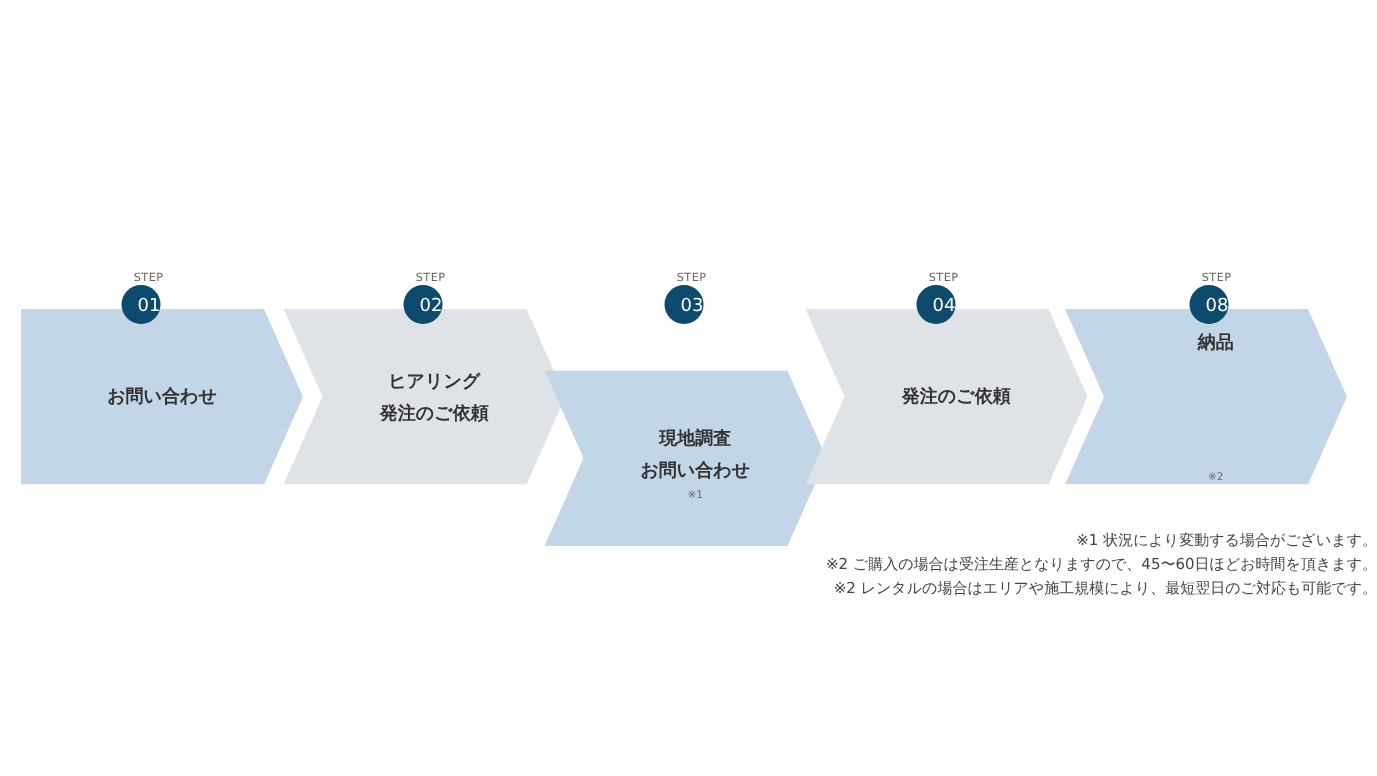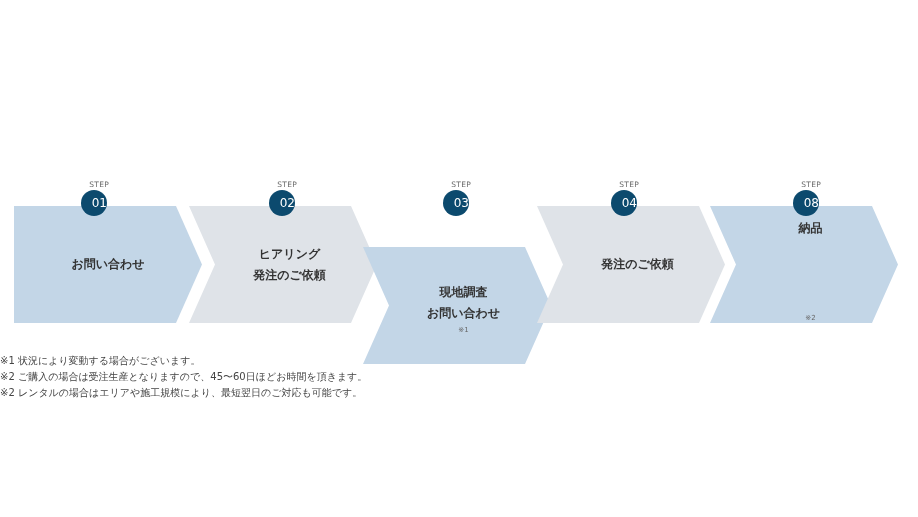--- a/index.html
+++ b/index.html
@@ -9,21 +9,21 @@
     .step { position: absolute; top: 206px; height: 117px; }
     .step .shape { position: absolute; left: 0; top: 0; width: 100%; height: 100%; }
     .step .content { position: absolute; top: 0; height: 117px; display: flex; flex-direction: column;
                      align-items: center; justify-content: center; text-align: center; }
     .step .title { font-size: 12px; font-weight: bold; color: #333; line-height: 21px; }
     .step .note { font-size: 7px; color: #666; line-height: 10px; margin-top: 1px; }
     .badge { position: absolute; top: 180px; width: 30px; text-align: right; }
     .badge .label { font-size: 7.5px; color: #666; letter-spacing: 0.3px; line-height: 9px; display: block; }
     .badge .num { display: block; width: 26px; height: 26px; border-radius: 50%; background: #0c4a6e;
                   color: #ffffff; font-size: 12px; line-height: 26px; margin: 1px auto 0; font-weight: normal; }
-    .notes { position: absolute; left: 0; top: 353px; width: 918px; text-align: left;
+    .notes { position: absolute; left: 0; top: 353px; width: 918px; text-align: right;
              font-size: 10px; color: #444; line-height: 16px; }
   </style>
 </head>
 <body>
 
 <div class="flow">
 
   <div class="step" style="left:14px; width:188px;">
     <svg class="shape" width="188" height="117" viewBox="0 0 188 117">
       <polygon points="0,0 162,0 188,58.5 162,117 0,117" fill="#c3d6e7"></polygon>

